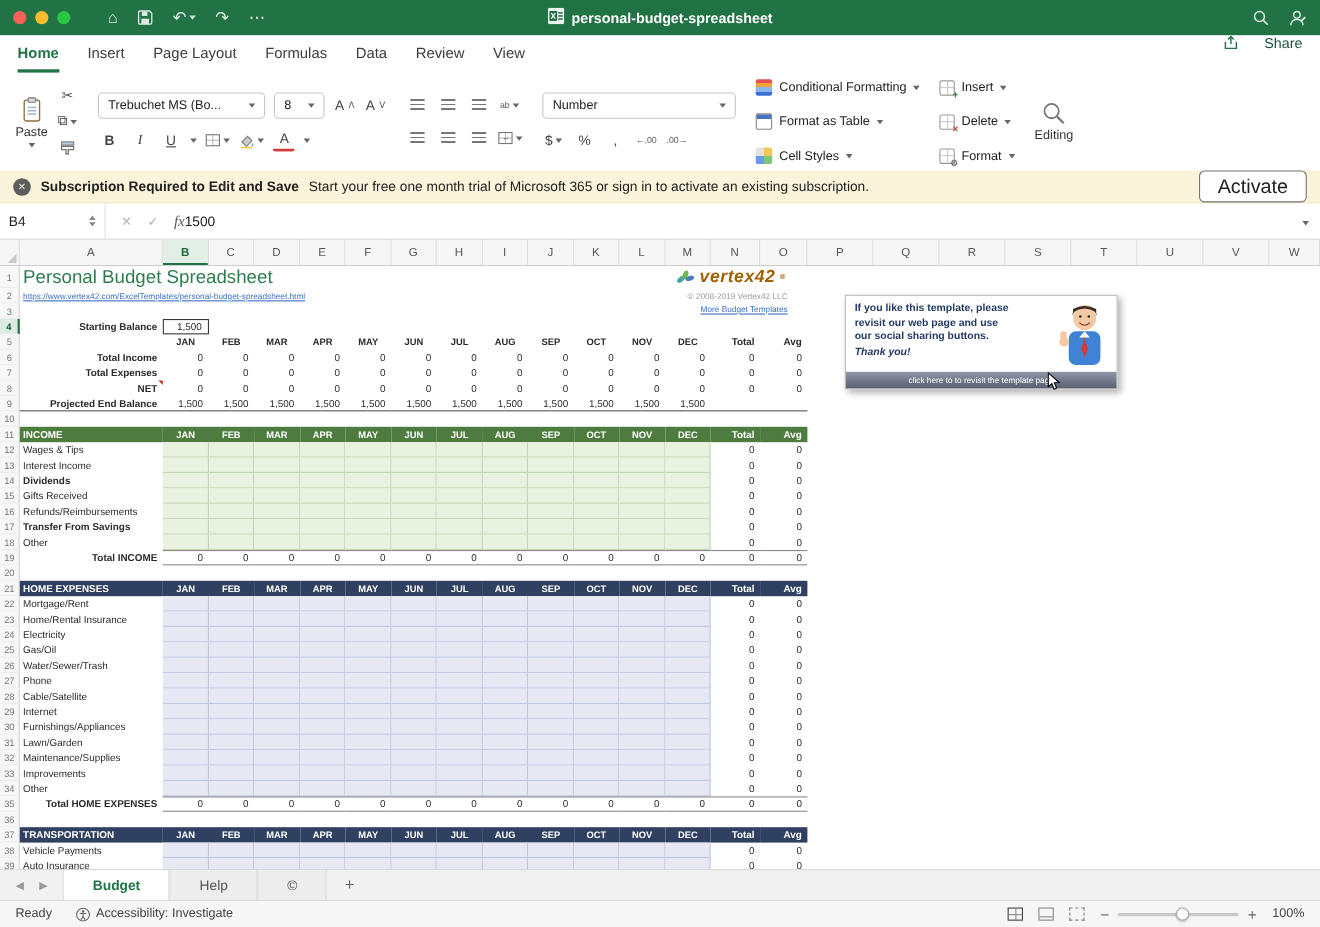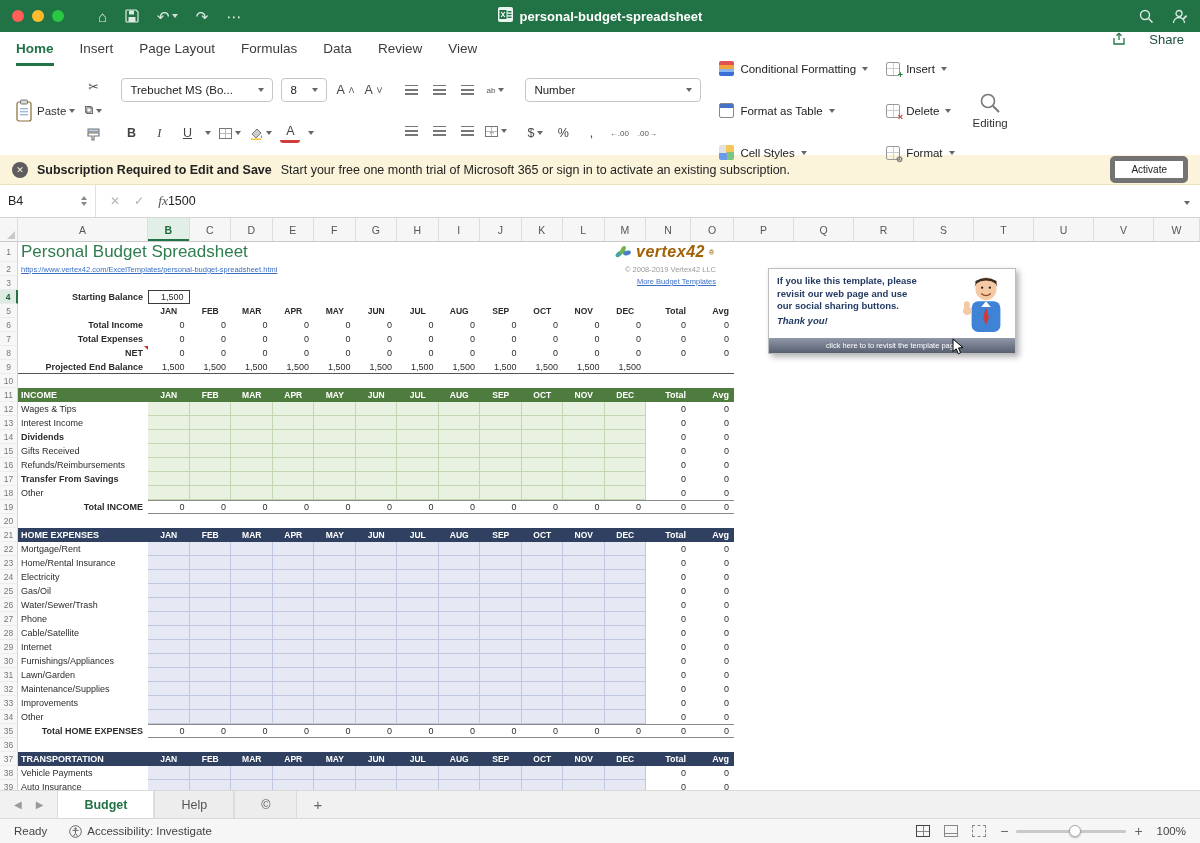--- a/index.html
+++ b/index.html
@@ -19,27 +19,27 @@
   .chev.w{border-top-color:#cfe2d6}
 
   
   .ribbon-tabs{height:34px;display:flex;align-items:stretch;padding:0 16px;gap:26px;background:#fff;font-size:13.5px;color:#3c3c3c}
   .rtab{display:flex;align-items:center;border-bottom:3px solid transparent;padding-top:2px}
   .rtab.active{color:#217346;font-weight:bold;border-bottom-color:#217346}
   .share{margin-left:auto;display:flex;gap:23px;color:#1f513a;font-size:13px}
 
   
   .toolbar{height:89px;background:#fff;display:flex;align-items:center;padding:0 14px;gap:18px}
-  .grp{display:flex;flex-direction:column;justify-content:center;gap:21px}
+  .grp{display:flex;flex-direction:column;justify-content:center;gap:10px}
   .trow{display:flex;align-items:center;gap:8px}
   .select{border:1px solid #c6c6c6;border-radius:4px;height:24px;display:flex;align-items:center;justify-content:space-between;padding:0 8px;font-size:11.5px;color:#222;background:#fff;gap:8px;white-space:nowrap;overflow:hidden}
   .w150{width:152px}.w44{width:46px}.w180{width:176px}
   .ibtn{min-width:20px;height:20px;display:inline-flex;align-items:center;justify-content:center;font-size:12.5px;color:#444;gap:3px;border-radius:3px;cursor:default}
   .paste-grp{flex-direction:row;align-items:center;gap:8px}
-  .paste-btn{display:flex;flex-direction:row;align-items:center;gap:3px;font-size:11.5px;color:#333}
+  .paste-btn{display:flex;flex-direction:column;align-items:center;gap:3px;font-size:11.5px;color:#333}
   .mini-col{display:flex;flex-direction:column;gap:4px}
   .bold-b{font-weight:bold}.ital-i{font-style:italic;font-family:"Liberation Serif",serif}.und-u{text-decoration:underline}
   .fcolor{border-bottom:3px solid #d03b3b;line-height:1;padding-bottom:0}
   .al{width:13px;height:11px;background:repeating-linear-gradient(#777 0 1.4px,transparent 1.4px 4.2px)}
   .boxic{width:13px;height:11px;border:1px solid #777;display:inline-flex;align-items:center;justify-content:center;font-size:7px;color:#555;
     background:linear-gradient(#bbb,#bbb) 50% 0/1px 100% no-repeat,linear-gradient(#bbb,#bbb) 0 50%/100% 1px no-repeat}
   .sup{font-size:8px;margin-left:1px;color:#555}
   .stylerow{display:flex;align-items:center;gap:6px;font-size:11.5px;color:#222;height:21px;white-space:nowrap}
   .ic-cf{width:15px;height:15px;border-radius:2px;background:linear-gradient(180deg,#e05252 0 25%,#f1a33c 25% 50%,#8ab6ea 50% 75%,#3a6fd8 75% 100%)}
   .ic-table{width:15px;height:15px;border:1px solid #888;border-radius:2px;background:linear-gradient(#4472c4 0 30%,#fff 30%),repeating-linear-gradient(90deg,transparent 0 4px,#ccc 4px 5px)}
@@ -47,21 +47,21 @@
   .ic-cells{position:relative;width:14px;height:14px;border:1px solid #999;border-radius:2px;
     background:linear-gradient(#ccc,#ccc) 50% 0/1px 100% no-repeat,linear-gradient(#ccc,#ccc) 0 50%/100% 1px no-repeat}
   .badge{position:absolute;right:-4px;bottom:-5px;font-size:9px;font-weight:bold;line-height:1}
   .badge.g{color:#1e7b34}.badge.r{color:#c2392e}.badge.y{color:#777;font-size:8px}
   .editing-grp{display:flex;flex-direction:column;align-items:center;gap:3px;font-size:11.5px;color:#333}
   .tinytxt{font-size:8px;color:#555}
 
   
   .banner{height:30px;background:#fbf4da;display:flex;align-items:center;padding:0 12px;gap:9px;font-size:12.5px;color:#222;border-bottom:1px solid #ece2bd}
   .xcirc{width:16px;height:16px;border-radius:50%;background:#5d5d5d;color:#fbf4da;display:inline-flex;align-items:center;justify-content:center;font-size:9px;flex:none}
-  .activate{margin-left:auto;border:5px solid #737373;border-radius:5px;background:#fff;padding:3px 16px;font-size:10px;color:#222}
+  .activate{margin-left:auto;border:1px solid #737373;border-radius:5px;background:#fff;padding:3px 16px;font-size:18px;color:#222}
 
   
   .fbar{height:33px;display:flex;align-items:center;background:#fff;border-bottom:1px solid #d5d5d5;font-size:12.5px;color:#222}
   .namebox{width:96px;display:flex;align-items:center;height:100%;border-right:1px solid #e0e0e0;padding:0 8px;gap:6px}
   .stepper{display:flex;flex-direction:column;gap:2px;margin-left:auto}
   .stp{width:0;height:0;border-left:3px solid transparent;border-right:3px solid transparent}
   .stp.up{border-bottom:4px solid #888}.stp.dn{border-top:4px solid #888}
   .fx-ic{color:#b3b3b3;font-size:12px;margin-left:14px}
   .fx-lbl{font-family:"Liberation Serif",serif;font-style:italic;color:#555;margin-left:14px;font-size:13.5px}
   .fvalue{color:#222}

